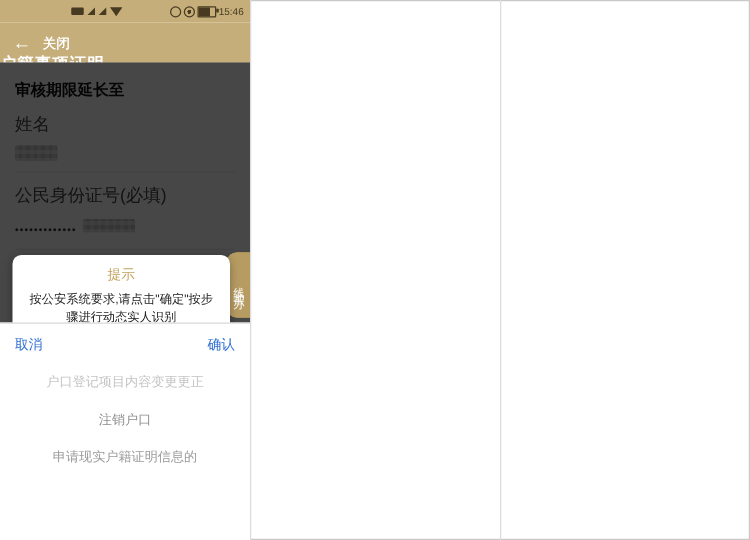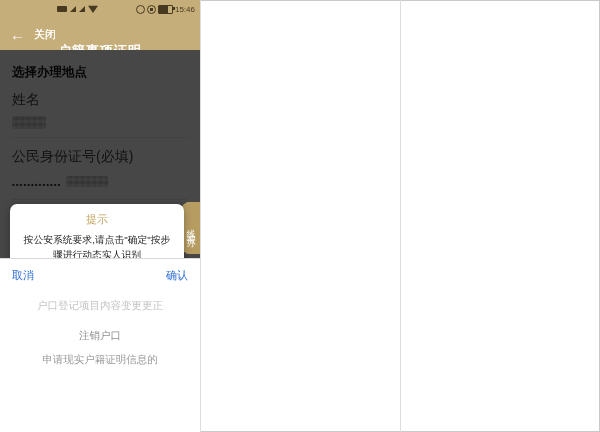--- a/index.html
+++ b/index.html
@@ -22,21 +22,21 @@
   .ic-clock{width:7px;height:7px;border:1px solid #473a21;border-radius:50%;}
   .ic-bell{width:7px;height:7px;border:1px solid #473a21;border-radius:50%;background:
            radial-gradient(circle at 50% 50%, #473a21 0 1.5px, transparent 1.6px);}
   .ic-batt{position:relative;width:13px;height:7px;border:1px solid #473a21;border-radius:1px;
            background:linear-gradient(90deg,#473a21 72%,transparent 72%);}
   .ic-batt::after{content:"";position:absolute;right:-3px;top:1.5px;width:2px;height:3px;background:#473a21;}
 
   .appbar{height:32px;background:#c5ae79;display:flex;align-items:center;color:#fff;padding:0 10px;position:relative;}
   .back{font-size:15px;line-height:1;}
   .close{font-size:11px;margin-left:9px;z-index:2;}
-  .bar-title{position:absolute;left:0;right:0;text-align:center;font-size:13px;font-weight:bold;letter-spacing:1px;margin-top:33px;}
+  .bar-title{position:absolute;left:0;right:0;text-align:left;font-size:13px;font-weight:bold;letter-spacing:1px;margin-top:33px;}
 
   .content{padding:12px;box-sizing:border-box;}
 
   
   .side-tab{position:absolute;right:0;top:202px;width:19px;height:52px;background:#b79c62;
             border-radius:9px 0 0 9px;color:#fff;writing-mode:vertical-rl;text-align:center;
             font-size:9px;letter-spacing:3px;line-height:19px;z-index:6;}
 
   
   .notice-title{font-size:12px;font-weight:bold;color:#111;margin:2px 0 10px;}
@@ -83,21 +83,21 @@
   .edit-ic{font-size:12px;color:#8a8a8a;}
   .warning{margin-top:8px;background:#fdeeee;color:#b03a34;font-size:9.5px;line-height:13px;
            padding:4px 4px;border-radius:2px;text-align:justify;}
   .sheet{position:absolute;left:0;right:0;top:258px;bottom:0;background:#fff;z-index:7;
          border-top:1px solid #d9d9d9;}
   .sheet-head{display:flex;justify-content:space-between;padding:9px 12px 6px;}
   .sheet-btn{font-size:11px;color:#2f6ed4;}
   .picker{margin-top:10px;text-align:center;}
   .opt{font-size:10.5px;}
   .opt-faint{color:#c4c4c4;margin-bottom:16px;}
-  .opt-mid{color:#8f8f8f;margin-bottom:0;}
+  .opt-mid{color:#8f8f8f;margin-bottom:6px;}
   .opt-sel{font-size:11px;font-weight:bold;color:#1a1a1a;border-top:1px solid #e0e0e0;
            border-bottom:1px solid #e0e0e0;padding:9px 0;margin:0 10px;}
   .opt-mid2{color:#9a9a9a;padding-top:10px;}
 </style>
 </head>
 <body>
 
 <div class="stage">
 
   <div class="screen" id="screen-notice">
@@ -201,21 +201,21 @@
         <span class="ic-batt"></span>
         <span class="sb-time">15:46</span>
       </div>
     </div>
     <div class="appbar">
       <span class="back">←</span>
       <span class="close">关闭</span>
       <span class="bar-title">户籍事项证明</span>
     </div>
     <div class="content">
-      <div class="form-title">选择办理地点</div>
+      <div class="form-title">审核期限延长至</div>
 
       <div class="f-label">姓名</div>
       <div class="f-value-row">
         <span class="mosaic name"></span>
       </div>
 
       <div class="f-label">公民身份证号(必填)</div>
       <div class="f-value-row">
         <span><span class="mask-dots">•••••••••••••</span> <span class="mosaic id"></span></span>
       </div>

